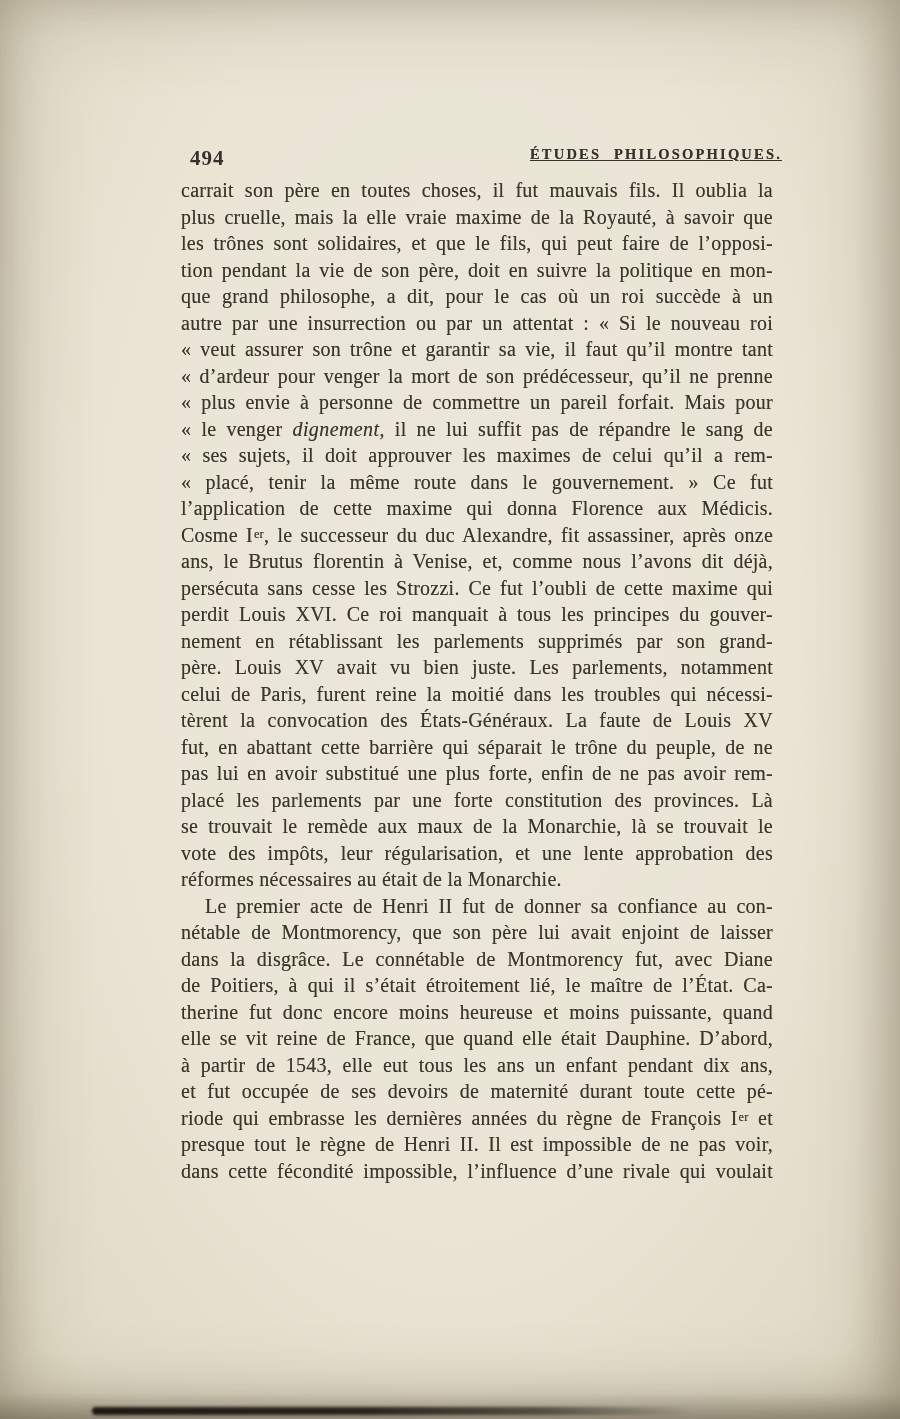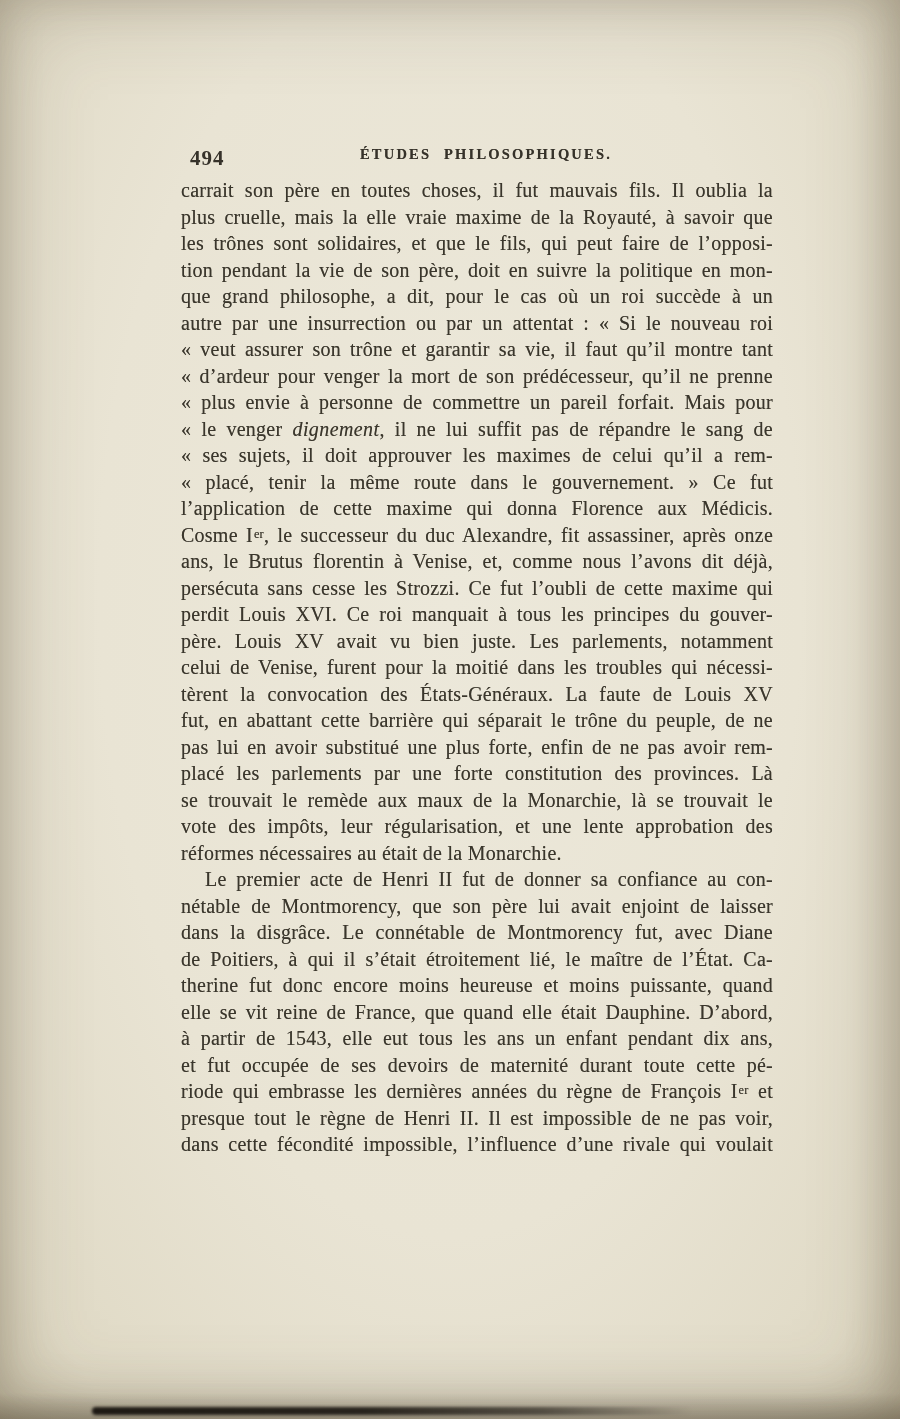--- a/index.html
+++ b/index.html
@@ -66,27 +66,28 @@
     position: absolute;
     left: 0;
     top: 0;
     font-size: 21px;
     font-weight: 600;
     letter-spacing: 1px;
     color: #36322a;
   }
   .running-title {
     width: 100%;
-    text-align: center;
+    text-align: right;
     font-size: 14.5px;
     font-weight: 700;
     letter-spacing: 2.2px;
     word-spacing: 7px;
     color: #36322a;
     text-shadow: 0 0 0.5px rgba(54, 50, 42, 0.6);
+    text-decoration: underline;
   }
 
   .page-body {
     position: absolute;
     left: 181px;
     top: 177px;
     width: 592px;
     font-size: 20px;
     line-height: 26.5px;
     letter-spacing: 0.25px;
@@ -135,22 +136,23 @@
       <div class="line">« d’ardeur pour venger la mort de son prédécesseur, qu’il ne prenne</div>
       <div class="line">« plus envie à personne de commettre un pareil forfait. Mais pour</div>
       <div class="line">« le venger <i>dignement</i>, il ne lui suffit pas de répandre le sang de</div>
       <div class="line">« ses sujets, il doit approuver les maximes de celui qu’il a rem-</div>
       <div class="line">« placé, tenir la même route dans le gouvernement. » Ce fut</div>
       <div class="line">l’application de cette maxime qui donna Florence aux Médicis.</div>
       <div class="line">Cosme I<sup>er</sup>, le successeur du duc Alexandre, fit assassiner, après onze</div>
       <div class="line">ans, le Brutus florentin à Venise, et, comme nous l’avons dit déjà,</div>
       <div class="line">persécuta sans cesse les Strozzi. Ce fut l’oubli de cette maxime qui</div>
       <div class="line">perdit Louis XVI. Ce roi manquait à tous les principes du gouver-</div>
+      <div class="line">nement en rétablissant les parlements supprimés par son grand-</div>
       <div class="line">père. Louis XV avait vu bien juste. Les parlements, notamment</div>
-      <div class="line">celui de Venise, furent pour la moitié dans les troubles qui nécessi-</div>
+      <div class="line">celui de Paris, furent reine la moitié dans les troubles qui nécessi-</div>
       <div class="line">tèrent la convocation des États-Généraux. La faute de Louis XV</div>
       <div class="line">fut, en abattant cette barrière qui séparait le trône du peuple, de ne</div>
       <div class="line">pas lui en avoir substitué une plus forte, enfin de ne pas avoir rem-</div>
       <div class="line">placé les parlements par une forte constitution des provinces. Là</div>
       <div class="line">se trouvait le remède aux maux de la Monarchie, là se trouvait le</div>
       <div class="line">vote des impôts, leur régularisation, et une lente approbation des</div>
       <div class="line ragged">réformes nécessaires au était de la Monarchie.</div>
       <div class="line indent">Le premier acte de Henri II fut de donner sa confiance au con-</div>
       <div class="line">nétable de Montmorency, que son père lui avait enjoint de laisser</div>
       <div class="line">dans la disgrâce. Le connétable de Montmorency fut, avec Diane</div>

